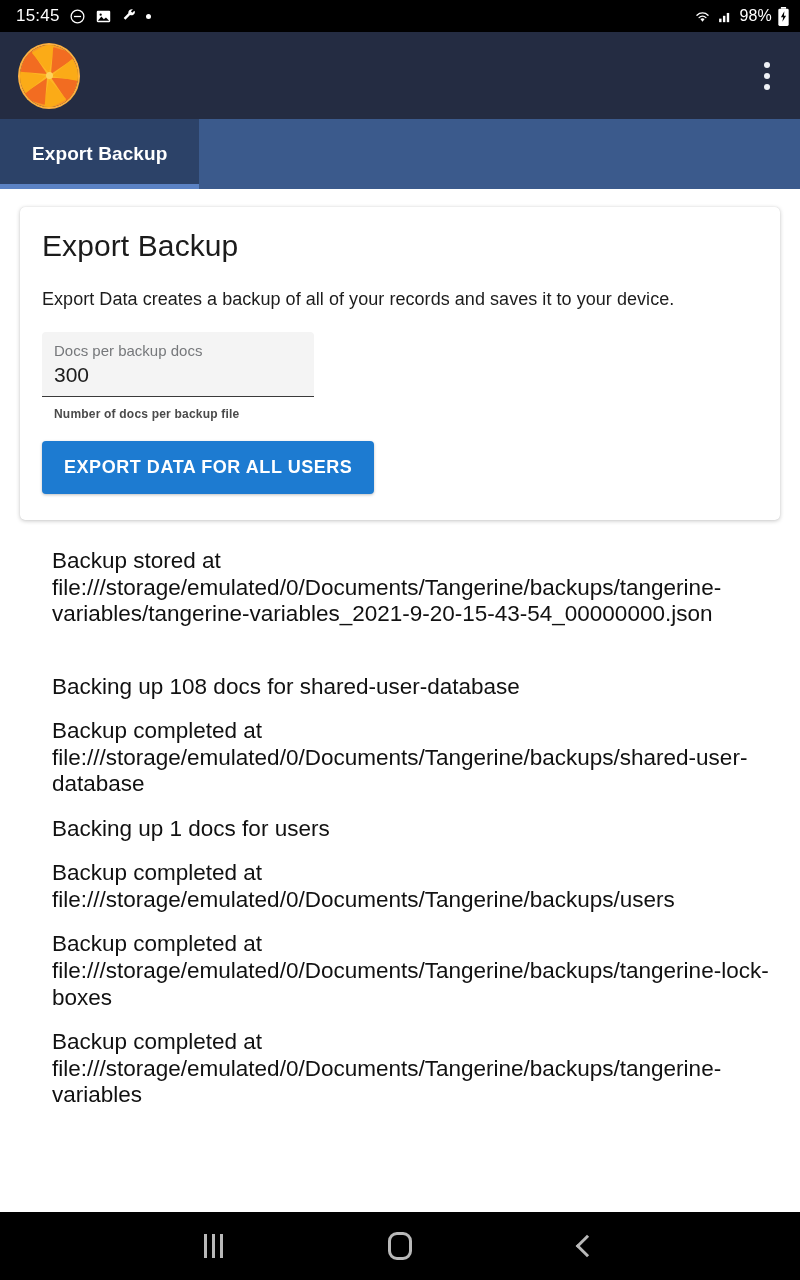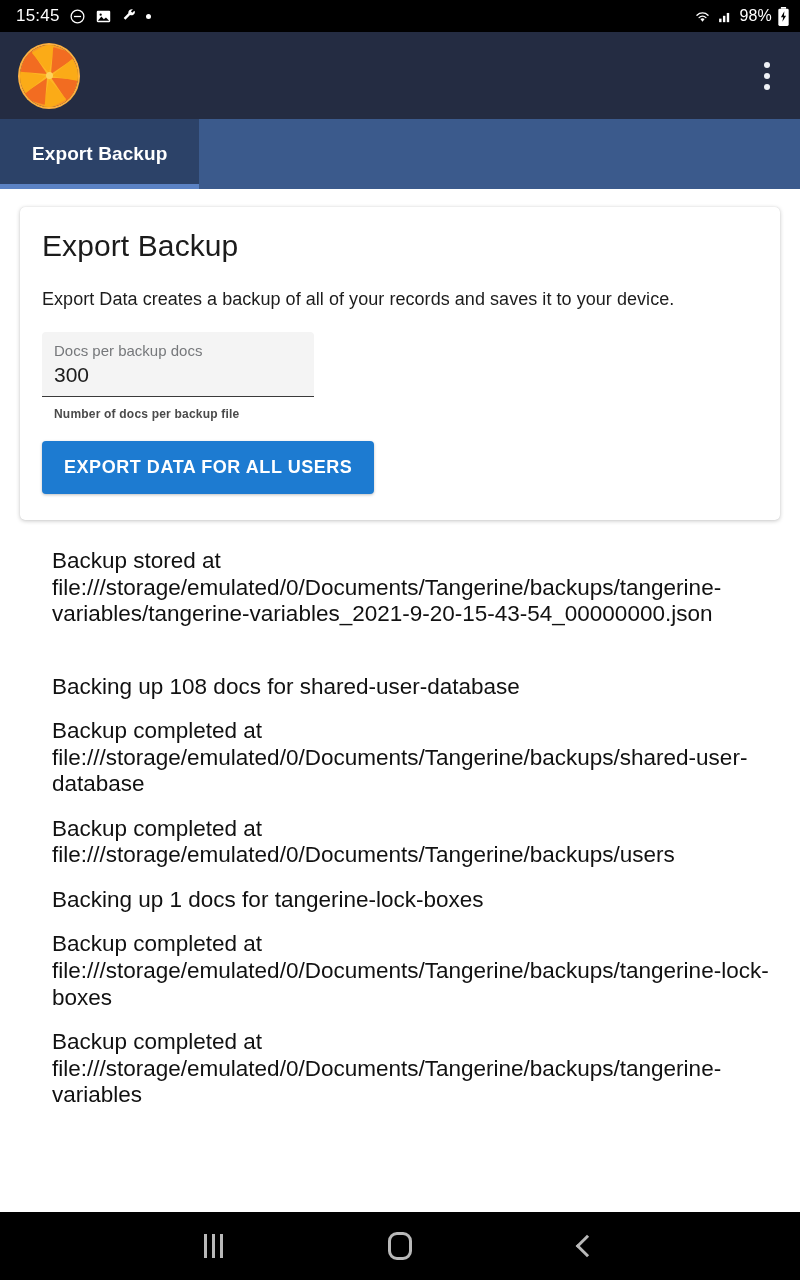--- a/index.html
+++ b/index.html
@@ -206,22 +206,22 @@
       <div class="field-hint">Number of docs per backup file</div>
 
       <button class="btn-primary">EXPORT DATA FOR ALL USERS</button>
     </div>
 
     <div class="log">
       <div class="log-entry">Backup stored at file:///storage/emulated/0/Documents/Tangerine/backups/tangerine-variables/tangerine-variables_2021-9-20-15-43-54_00000000.json</div>
       <div class="log-entry spacer"></div>
       <div class="log-entry">Backing up 108 docs for shared-user-database</div>
       <div class="log-entry">Backup completed at file:///storage/emulated/0/Documents/Tangerine/backups/shared-user-database</div>
+      <div class="log-entry">Backing up 1 docs for users</div>
       <div class="log-entry">Backup completed at file:///storage/emulated/0/Documents/Tangerine/backups/users</div>
-      <div class="log-entry">Backing up 1 docs for tangerine-lock-boxes</div>
       <div class="log-entry">Backup completed at file:///storage/emulated/0/Documents/Tangerine/backups/tangerine-lock-boxes</div>
       <div class="log-entry">Backup completed at file:///storage/emulated/0/Documents/Tangerine/backups/tangerine-variables</div>
     </div>
 
   </div>
 
   <div class="navbar">
     <div class="nav-btn">
       <div class="nav-recents">
           <i></i>

